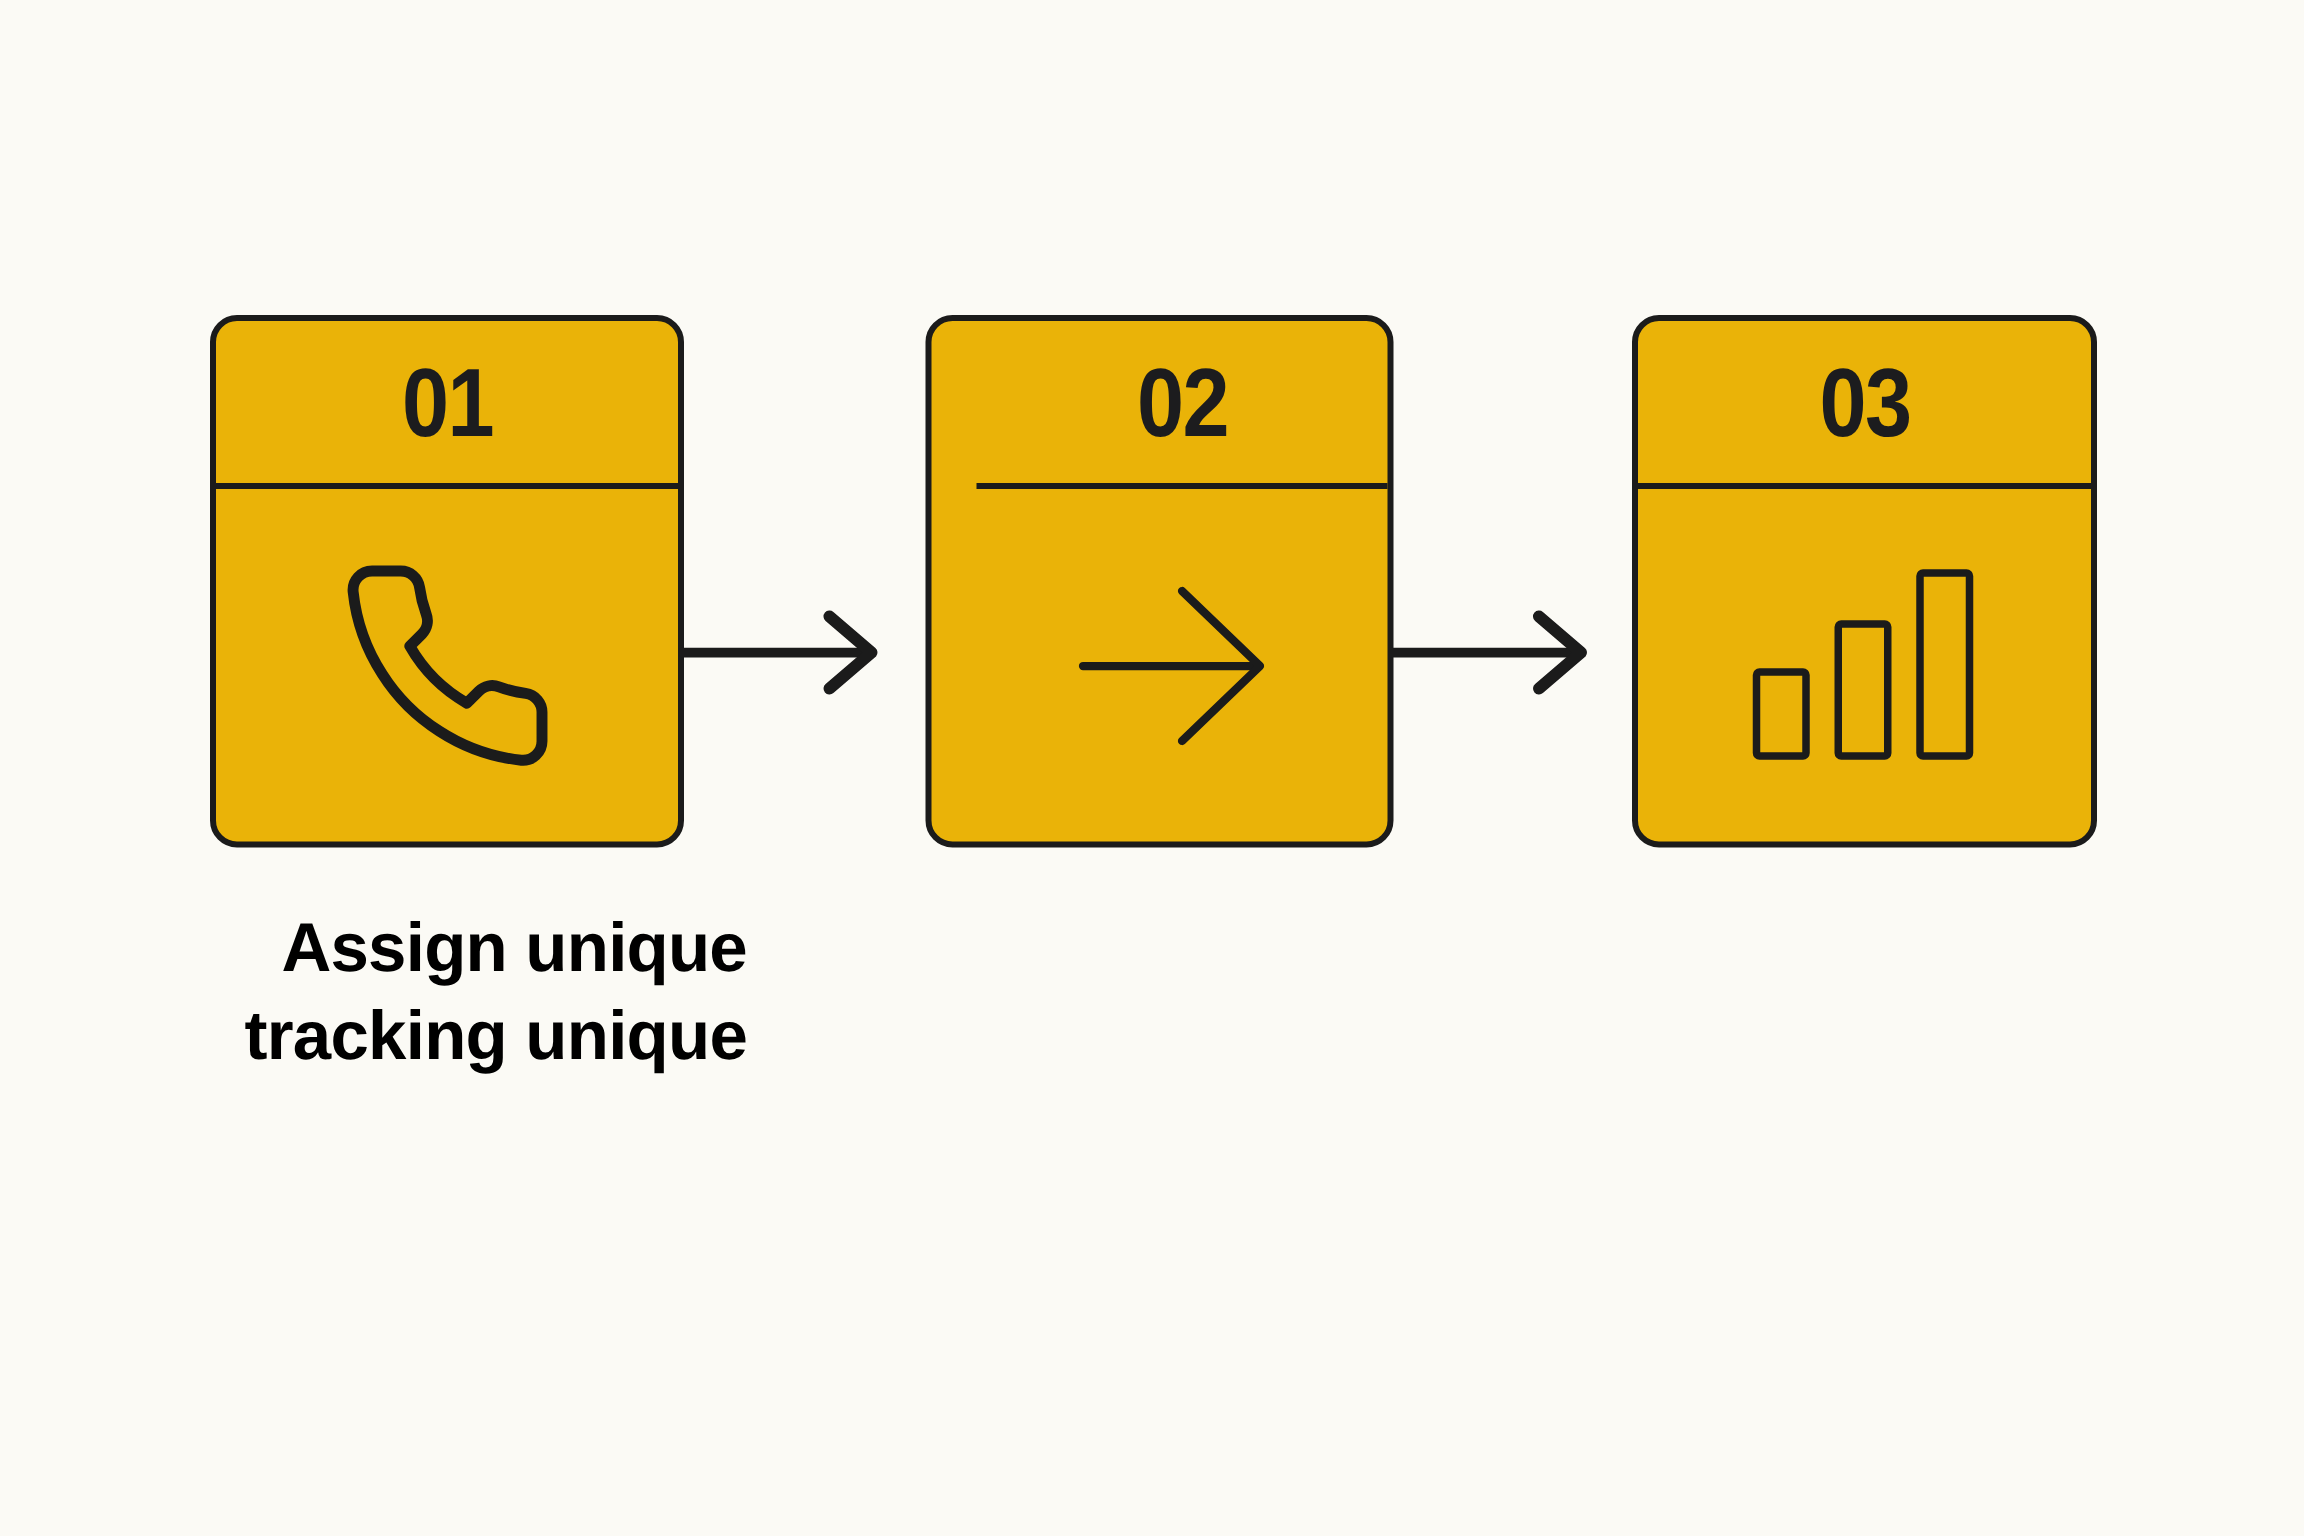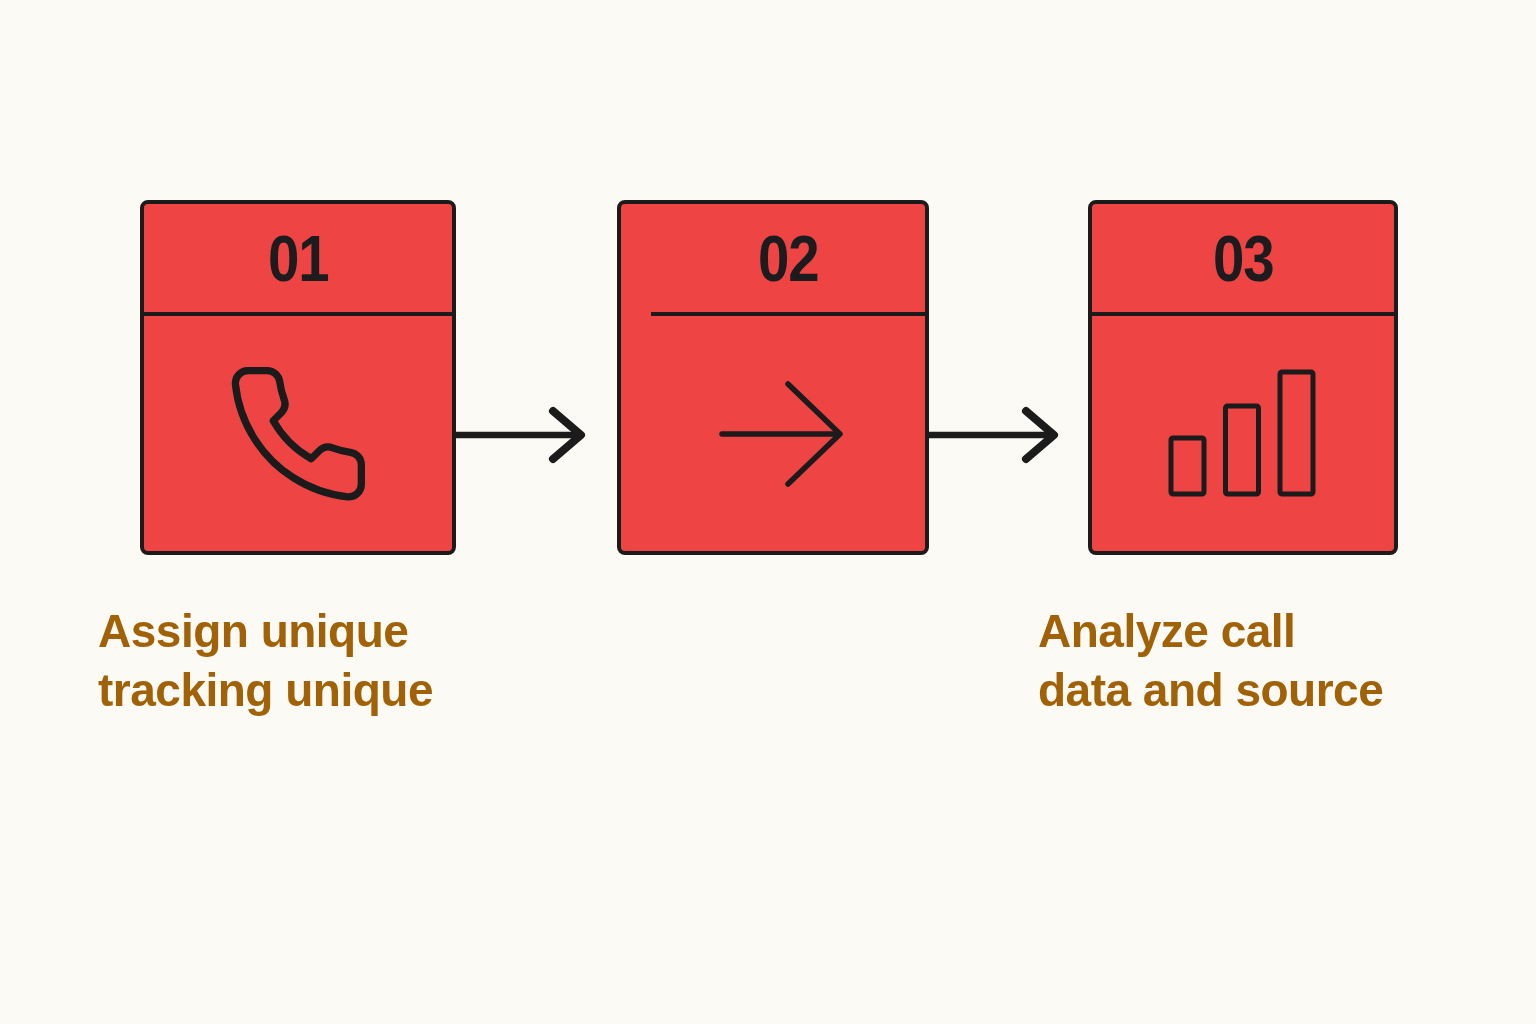--- a/index.html
+++ b/index.html
@@ -10,26 +10,26 @@
     position: relative;
     width: 1536px;
     height: 1024px;
     background: #FBFAF5;
     font-family: "Liberation Sans", sans-serif;
     color: #1D1D1F;
     overflow: hidden;
   }
   .step-card {
     position: absolute;
-    top: 200px;
+    top: 210px;
     height: 355px;
     border: 4.5px solid #1B1B1B;
-    border-radius: 8px;
+    border-radius: 18px;
     box-sizing: border-box;
-    background: #ef4444;
+    background: #eab308;
     display: flex;
     flex-direction: column;
   }
   .card-1 { left: 140px; width: 316px; }
   .card-2 { left: 617px; width: 312px; padding-left: 30px; }
   .card-3 { left: 1088px; width: 310px; }
   .step-card .card-header {
     height: 108px;
     border-bottom: 4.5px solid #1B1B1B;
     display: flex;
@@ -46,25 +46,25 @@
   }
   .card-body {
     flex: 1;
     display: flex;
     align-items: center;
     justify-content: center;
   }
   .step-label {
     position: absolute;
     top: 602px;
-    text-align: left;
+    text-align: right;
     font-size: 46px;
     font-weight: 700;
     line-height: 59px;
-    color: #a16207;
+    color: #000000;
     letter-spacing: -0.5px;
   }
   .label-1 { left: 98px;  width: 400px; }
   .label-2 { left: 622px; width: 302px; }
   .label-3 { left: 1038px; width: 410px; }
   .connector {
     position: absolute;
     top: 399px;
     width: 136px;
     height: 72px;
@@ -123,18 +123,14 @@
       </svg>
     </div>
   </div>
 
   <div class="step-label label-1">
     <div>Assign unique</div>
     <div>tracking unique</div>
   </div>
 
 
-  <div class="step-label label-3">
-    <div>Analyze call</div>
-    <div>data and source</div>
-  </div>
 
 </div>
 
 </body></html>

